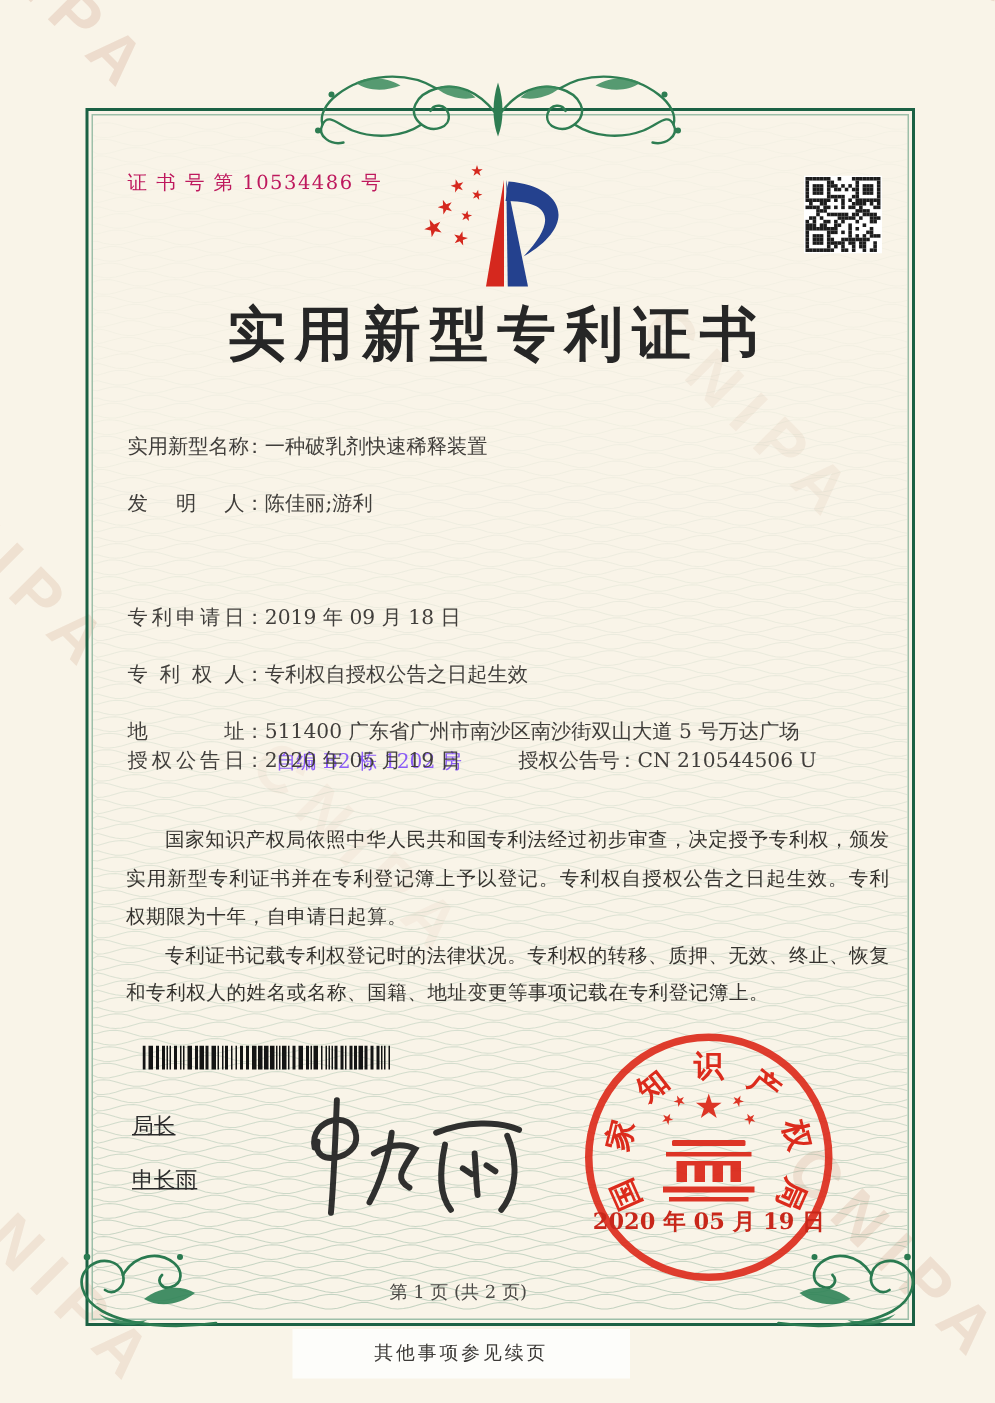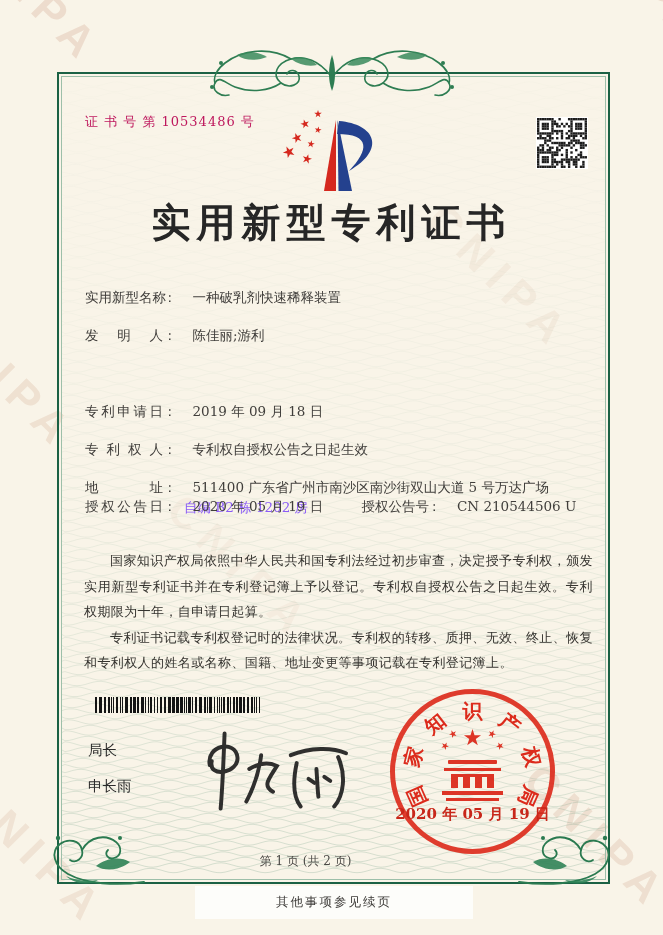--- a/index.html
+++ b/index.html
@@ -45,44 +45,44 @@
   .cert-no{position:absolute;left:85px;top:113px;font-size:13px;letter-spacing:1px;color:#be185d;}
   .logo{position:absolute;left:272px;top:94px;}
   .qr{position:absolute;left:536px;top:117px;}
   .title{
     position:absolute;left:0;top:196px;width:663px;text-align:center;
     font-size:39px;font-weight:700;letter-spacing:6px;color:#262626;
   }
   .row{position:absolute;left:85px;font-size:13.5px;white-space:nowrap;color:#403e3b;}
   .lab{display:inline-block;width:78px;text-align:justify;text-align-last:justify;vertical-align:top;}
   .lab.narrow{width:66px;}
-  .val{margin-left:16px;}
+  .val{margin-left:0;}
   .addr2{position:absolute;left:184px;top:499px;font-size:13.5px;color:#8b5cf6;}
   .pair2{margin-left:34px;}
   .paras{
     position:absolute;left:84px;top:548px;width:509px;
     font-size:13px;line-height:25.5px;text-align:justify;color:#35332f;
     letter-spacing:.4px;
   }
   .paras p{margin:0;text-indent:2em;}
   #barcode{position:absolute;left:95px;top:697px;}
   .signblock{position:absolute;left:88px;top:741px;font-size:14.5px;color:#2b2b2b;}
-  .signblock div{margin-bottom:17px;}
+  .signblock div{margin-bottom:17px;text-decoration:underline;}
   .signature{position:absolute;left:192px;top:727px;}
   .seal{position:absolute;left:385px;top:684px;}
   .seal-date{
     position:absolute;left:385px;top:805px;width:175px;text-align:center;
     font-size:15px;font-weight:700;color:#c8271a;letter-spacing:0;
   }
   .page-ind{
     position:absolute;left:0;top:853px;width:663px;text-align:center;
     font-size:12px;color:#4a4845;transform:translateX(-26px);
   }
   .cont-strip{
-    position:absolute;left:195px;top:886px;width:278px;height:33px;z-index:4;
+    position:absolute;left:195px;top:886px;width:225px;height:33px;z-index:4;
     background:#fdfdfa;display:flex;align-items:center;justify-content:center;
   }
   .cont-note{font-size:12.5px;color:#3c3a37;letter-spacing:2px;}
 
   svg text.sealch{fill:#dc2b1c;font-size:20px;font-weight:700;font-family:"DejaVu Serif",serif;}
 </style>
 </head>
 <body>
 
 <div class="cert">

